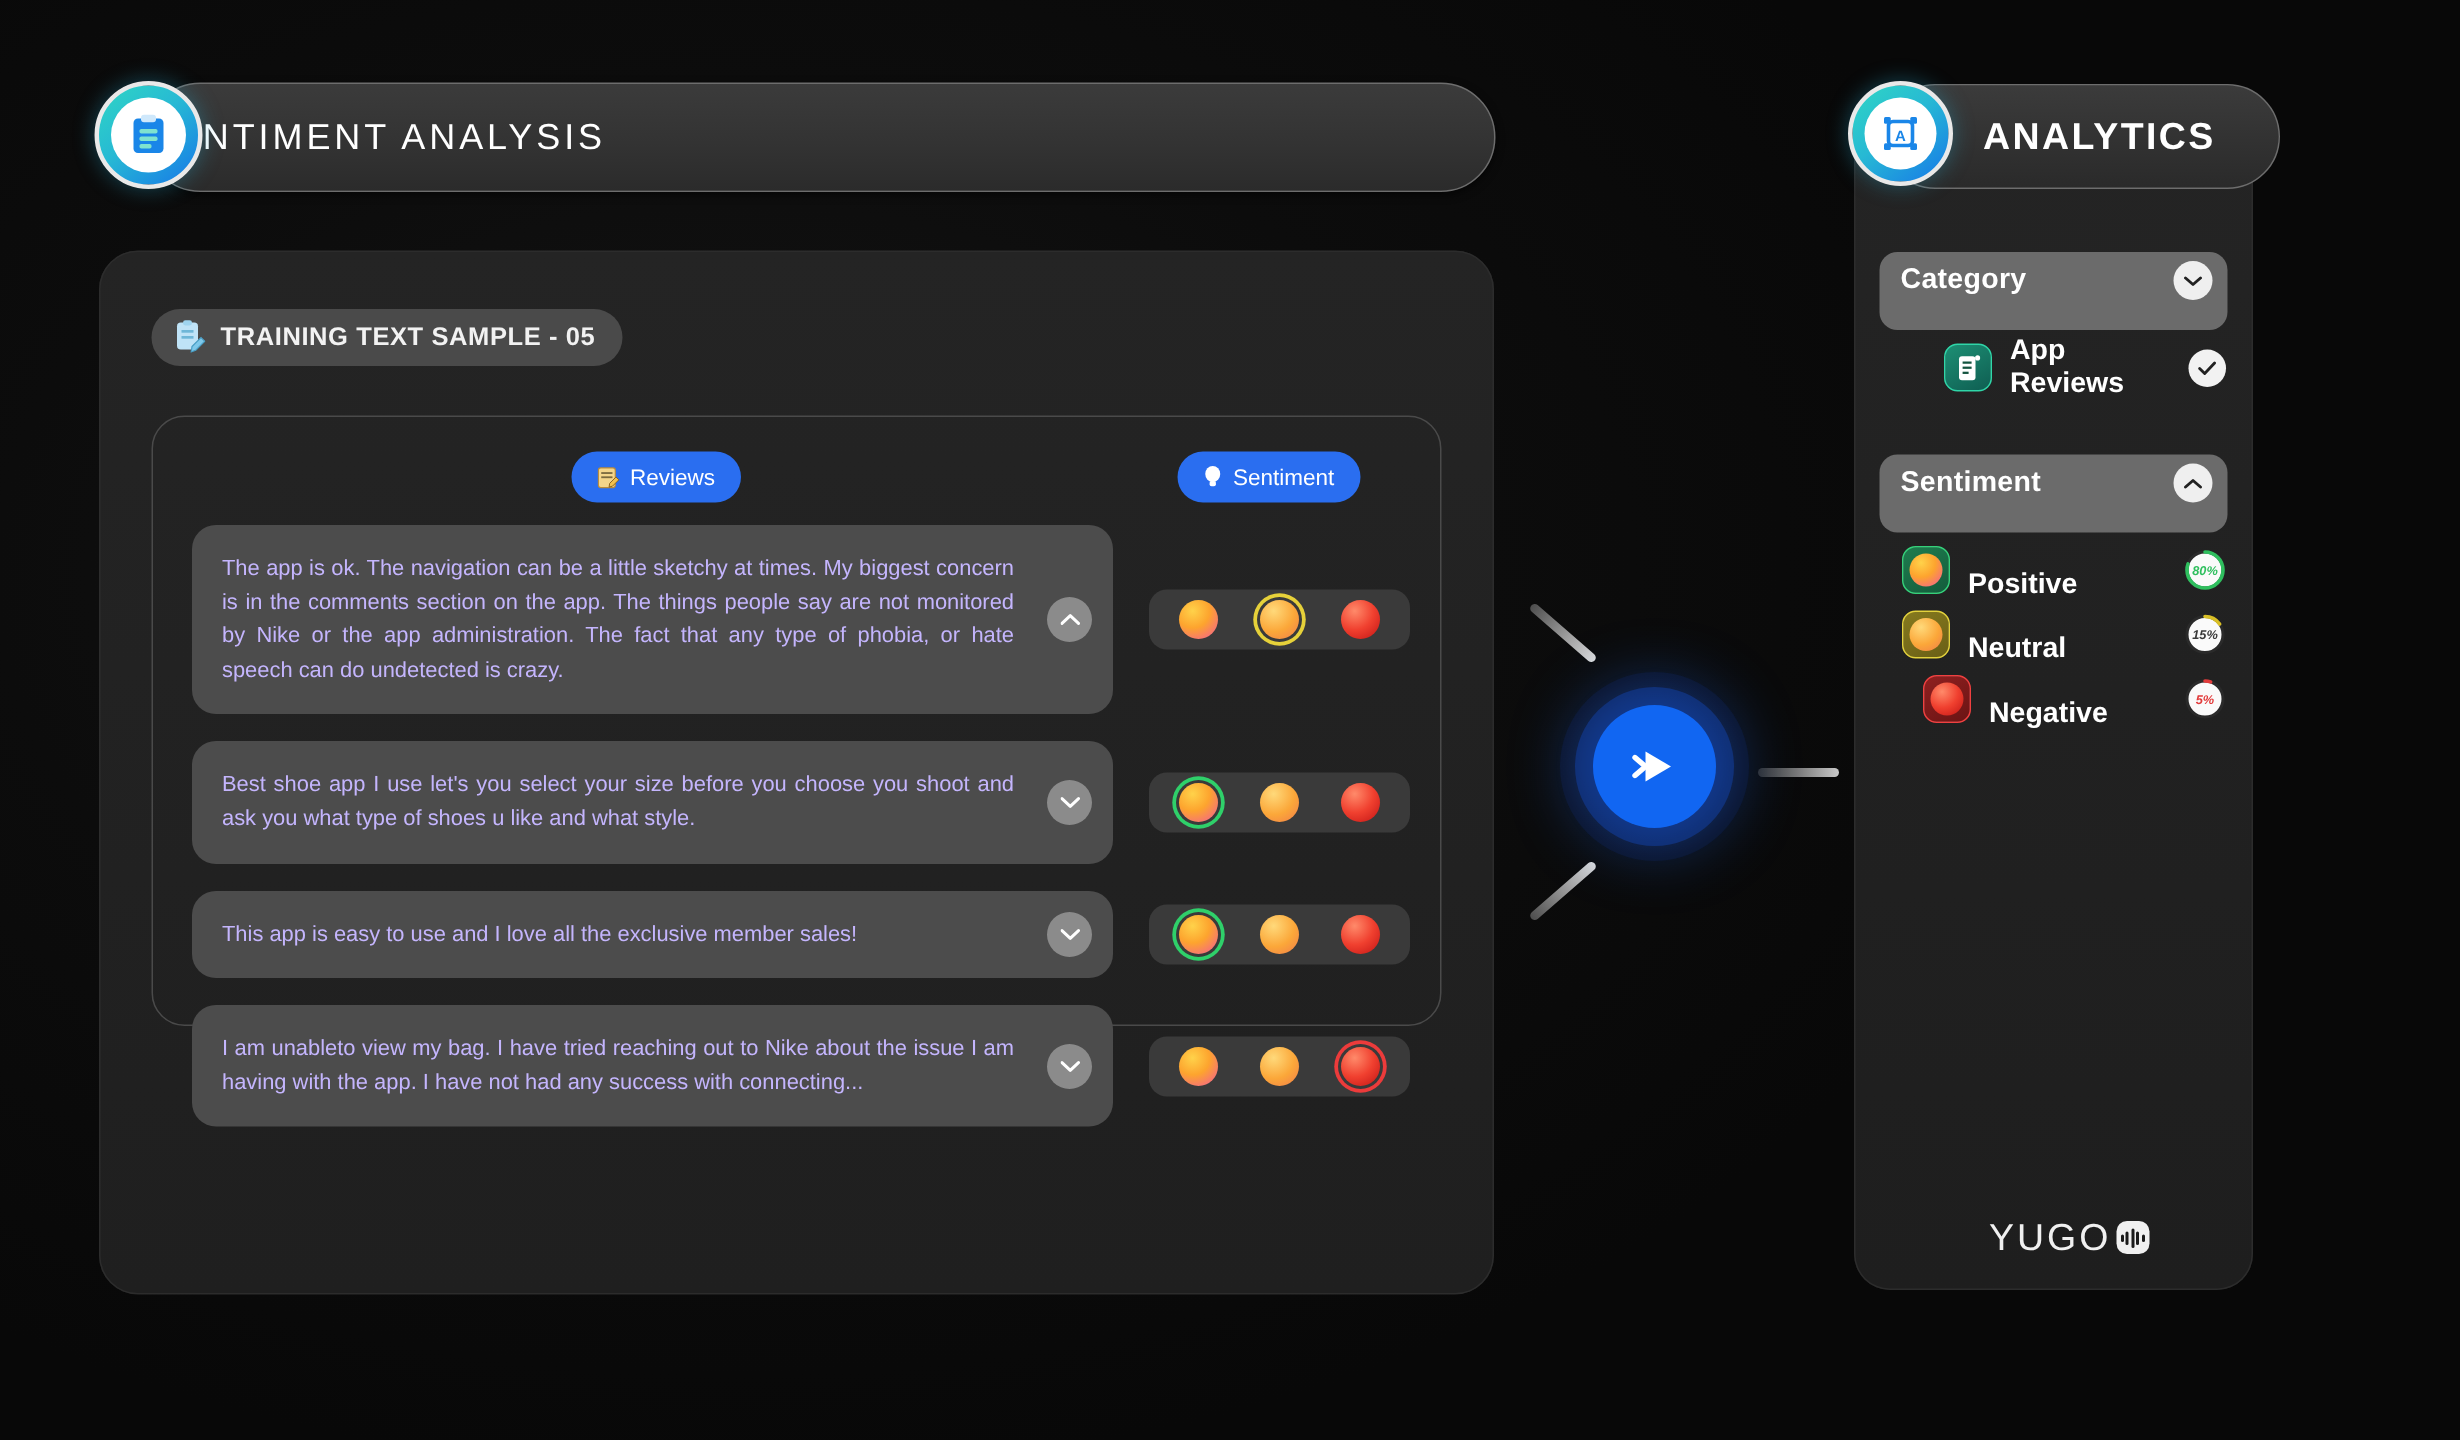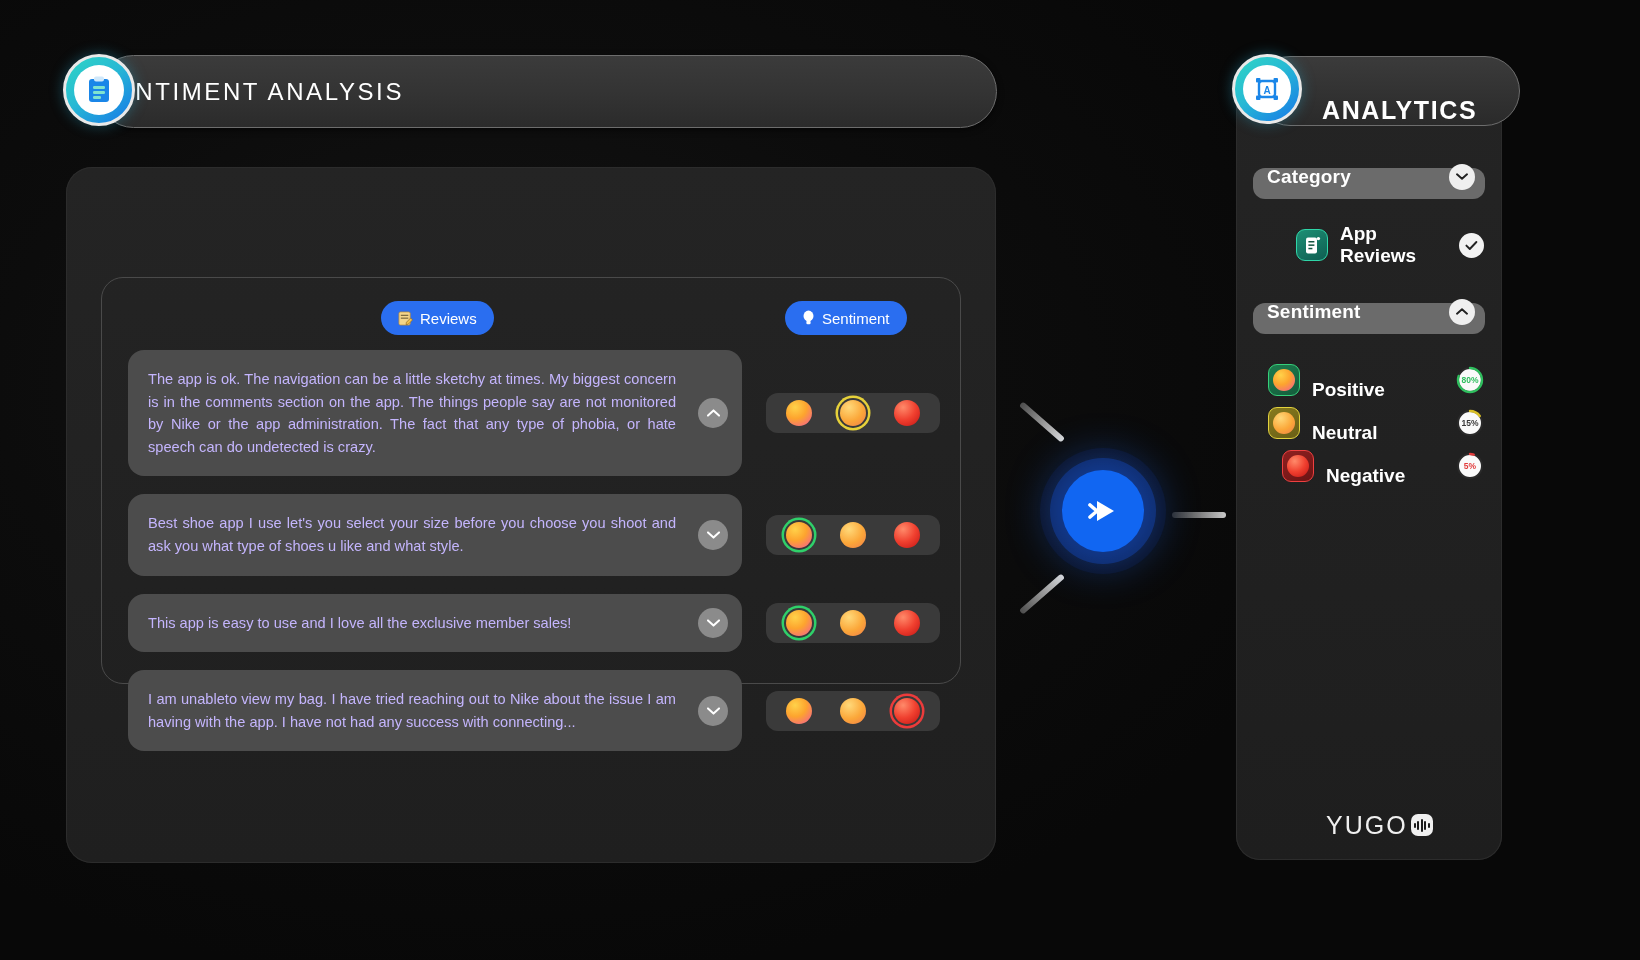--- a/index.html
+++ b/index.html
@@ -179,34 +179,34 @@
     background: linear-gradient(180deg,#242424 0%,#1e1e1e 100%);
     border-radius: 24px;
     box-shadow: inset 0 0 0 1px #2c2c2c;
   }
   .right-header {
     position: absolute; left: 1255px; top: 56px;
     width: 265px; height: 70px;
     background: linear-gradient(180deg,#3b3b3b 0%,#313131 60%,#2a2a2a 100%);
     border-radius: 35px;
     border: 1px solid #6d6d6d;
-    display: flex; align-items: flex-end;
+    display: flex; align-items: center;
   }
   .right-header .t {
     margin-left: 66px;
     color: #fff; font-size: 25px; font-weight: 800; letter-spacing: 1.6px;
   }
   .logo-orb-2 {
     position: absolute; left: 1232px; top: 54px;
     width: 70px; height: 70px;
   }
 
   .section-head {
     position: absolute; left: 1253px;
-    width: 232px; height: 31px;
+    width: 232px; height: 52px;
     background: #6b6b6b;
     border-radius: 12px;
     display: flex; align-items: center; justify-content: space-between;
     padding: 0 10px 14px 14px;
     cursor: pointer;
   }
   .section-head .st {
     color: #fff; font-size: 19px; font-weight: 700; letter-spacing: .2px;
   }
   .head-category { top: 168px; }
@@ -245,21 +245,21 @@
     display: flex; align-items: center; justify-content: center;
   }
   .si-pos { background: linear-gradient(150deg,#1e7c4e 0%,#145c3c 100%); border:1px solid #35d07a; }
   .si-neu { background: linear-gradient(150deg,#867a1e 0%,#6a5f16 100%); border:1px solid #e3d23d; }
   .si-neg { background: linear-gradient(150deg,#8f2020 0%,#6b1414 100%); border:1px solid #ef4040; }
   .sent-label { color:#fff; font-size:19px; font-weight:700; flex:1;margin-top:20px; }
   .pct-ring { width: 28px; height: 28px; position: relative; }
   .pct-txt {
     position: absolute; inset: 0;
     display: flex; align-items: center; justify-content: center;
-    font-size: 8.5px; font-weight: 700;
+    font-size: 8.5px; font-weight: 700; font-style: italic;
   }
 
   .yugo {
     position: absolute; left: 1326px; top: 810px;
     width: 120px; height: 30px;
     display: flex; align-items: center; gap: 2px;
   }
   .yugo-text { color:#f0f0f0; font-size:25px; font-weight:400; letter-spacing:2px; }
   .yugo-mark {
     width: 22px; height: 22px; border-radius: 7px;
@@ -284,20 +284,30 @@
         <rect x="7" y="0.5" width="10" height="5" rx="2" fill="#cfe8fb"></rect>
         <rect x="6" y="10" width="12" height="3" rx="1.2" fill="#7fe3cf"></rect>
         <rect x="6" y="15" width="12" height="3" rx="1.2" fill="#7fe3cf"></rect>
         <rect x="6" y="20" width="8" height="3" rx="1.2" fill="#7fe3cf"></rect>
       </svg>
     </div>
   </div>
 
   <div class="left-panel">
 
+    <div class="sample-chip">
+      <svg width="22" height="24" viewBox="0 0 22 24">
+        <rect x="3" y="2" width="14" height="18" rx="2.5" fill="#bfe3f7"></rect>
+        <rect x="7" y="0.5" width="6" height="3.5" rx="1.6" fill="#9fd4ef"></rect>
+        <rect x="6" y="7" width="8" height="1.8" fill="#6fb7d8"></rect>
+        <rect x="6" y="11" width="8" height="1.8" fill="#6fb7d8"></rect>
+        <path d="M13 18 L19 12 L21.5 14.5 L15.5 20.5 L12.5 21.5 Z" fill="#7ec8ea" stroke="#4a9ec4" stroke-width="0.8"></path>
+      </svg>
+      <span class="label">TRAINING TEXT SAMPLE - 05</span>
+    </div>
 
     <div class="inner-card">
 
       <div class="tab tab-reviews">
         <svg width="15" height="15" viewBox="0 0 16 16">
           <rect x="1" y="1" width="12" height="14" rx="1.6" fill="#f4d58a" stroke="#b98b3a" stroke-width="0.8"></rect>
           <rect x="3" y="4" width="8" height="1.3" fill="#7c6a3f"></rect>
           <rect x="3" y="7" width="8" height="1.3" fill="#7c6a3f"></rect>
           <path d="M9 12 L13.5 7.5 L15.5 9.5 L11 14 L8.6 14.6 Z" fill="#f2c14e" stroke="#8a6320" stroke-width="0.7"></path>
         </svg>

